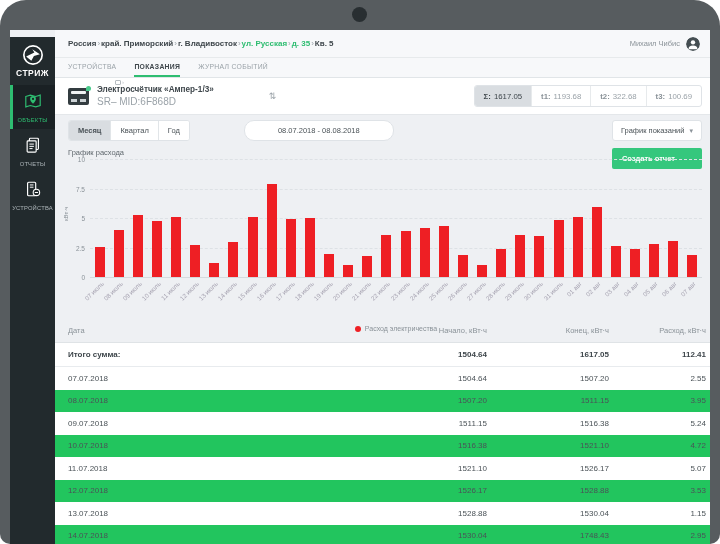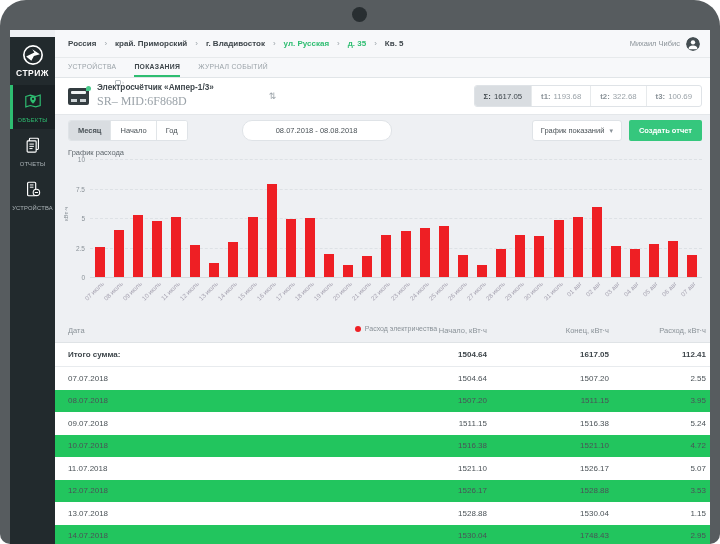--- a/index.html
+++ b/index.html
@@ -16,56 +16,56 @@
   .nav-item { height:44px; display:flex; flex-direction:column; align-items:center; justify-content:center; gap:3px; cursor:pointer; border-left:3px solid transparent; padding-right:3px; }
   .nav-item .nav-label { font-size:5.8px; color:#aeb6ba; letter-spacing:0.2px; }
   .nav-item svg { width:18px; height:18px; }
   .nav-item.active { background:#1a2124; border-left-color:#2ebd71; }
   .nav-item.active .nav-label { color:#2ebd71; }
 
   
   .main { position:absolute; left:45px; top:0; right:0; bottom:0; }
 
   .topbar { height:28px; background:#f7f8fa; border-bottom:1px solid #e7eaec; display:flex; align-items:center; padding:0 10px 0 13px; }
-  .breadcrumb { flex:1; font-size:8px; font-weight:bold; color:#3e464b; display:flex; align-items:center; gap:8px; white-space:nowrap; }
+  .breadcrumb { flex:1; font-size:8px; font-weight:bold; color:#3e464b; display:flex; align-items:center; gap:1px; white-space:nowrap; }
   .bc-sep { color:#9aa2a8; font-weight:normal; font-size:8px; }
   .bc-item.green { color:#2ebd71; }
   .user-name { font-size:7.5px; color:#8a9298; margin-right:6px; }
   .avatar { width:14px; height:14px; border-radius:50%; overflow:hidden; }
 
   .tabsbar { height:20px; background:#f7f8fa; border-bottom:1px solid #e1e5e8; display:flex; align-items:stretch; padding-left:13px; gap:18px; }
   .tab { font-size:6.8px; letter-spacing:0.3px; color:#9aa2a8; display:flex; align-items:center; border-bottom:2px solid transparent; cursor:pointer; }
   .tab.active { color:#3e464b; font-weight:bold; border-bottom-color:#2ebd71; }
 
   .device-panel { position:relative; height:37px; background:#ffffff; border-bottom:1px solid #e4e7ea; display:flex; align-items:center; padding:0 8px 0 13px; }
   .collapse-chip { position:absolute; left:60px; top:1px; font-size:6px; color:#b6bcc1; display:flex; align-items:center; gap:1px; }
   .collapse-chip .sq { width:6px; height:5px; border:1px solid #b6bcc1; border-radius:1px; }
   .meter-icon { position:relative; width:21px; height:17px; background:#333c40; border-radius:2px; margin-right:8px; flex:none; }
   .meter-icon .m-top { position:absolute; top:3px; left:3px; right:3px; height:3px; background:#f2f4f5; border-radius:1px; }
   .meter-icon .m-bot { position:absolute; bottom:3px; left:3px; width:6px; height:3px; background:#cdd3d6; }
   .meter-icon .m-bot2 { position:absolute; bottom:3px; right:3px; width:6px; height:3px; background:#cdd3d6; }
   .meter-icon .m-sig { position:absolute; top:-2px; right:-2px; width:5px; height:5px; background:#49c98b; border-radius:50% 50% 50% 0; }
   .device-title { font-size:8.2px; font-weight:bold; color:#3e464b; line-height:1.3; }
-  .device-meta { font-size:12px; color:#9aa2a8;font-family:Liberation Serif, serif; }
+  .device-meta { font-size:10px; color:#9aa2a8; }
   .sort-icon { font-size:9px; color:#9aa2a8; margin:0 0 0 55px; cursor:pointer; }
   .readings { margin-left:auto; display:flex; border:1px solid #dfe3e7; border-radius:3px; background:#ffffff; overflow:hidden; }
   .chip { display:flex; align-items:center; gap:3px; padding:0 9px; height:20px; font-size:7.8px; border-right:1px solid #e7eaec; cursor:pointer; }
   .chip:last-child { border-right:none; }
   .chip .c-label { font-weight:bold; color:#8a9298; }
   .chip .c-value { color:#9aa2a8; }
   .chip.active { background:#d9dde1; }
   .chip.active .c-label, .chip.active .c-value { color:#3e464b; }
 
   .toolbar { position:relative; height:30px; padding:5px 8px 0 13px; display:flex; align-items:flex-start;gap:42px; }
   .seg { display:flex; border-radius:3px; overflow:hidden; border:1px solid #dfe3e7; background:#fff; }
   .seg-btn { font-size:7.5px; color:#4a5257; padding:0 9px; height:19px; display:flex; align-items:center; border-right:1px solid #e1e5e8; cursor:pointer; background:#fff; }
   .seg-btn:last-child { border-right:none; }
   .seg-btn.active { background:#d9dde1; font-weight:bold; }
   .date-box { margin-left:12px; width:150px; height:21px; background:#fff; border:1px solid #dfe3e7; border-radius:10px; font-size:7.5px; color:#4a5257; display:flex; align-items:center; justify-content:center; cursor:pointer; }
-  .right-tools { margin-left:auto; display:flex; gap:7px; }
+  .right-tools { margin-left:auto; display:flex; gap:7px;flex-direction:column; }
   .dropdown { height:21px; background:#fff; border:1px solid #dfe3e7; border-radius:3px; font-size:7.5px; color:#4a5257; display:flex; align-items:center; gap:5px; padding:0 8px; cursor:pointer; }
   .dd-chevron { color:#8a9298; font-size:7px; }
   .btn-green { height:21px; background:#35c77d; border-radius:2px; color:#ffffff; font-size:7.5px; font-weight:bold; display:flex; align-items:center; padding:0 10px; cursor:pointer; border:none; }
 
   
   .chart-section { position:relative; height:173px; }
   .chart-title { position:absolute; top:3px; left:13px; font-size:7.5px; color:#5f676d; }
   .plot { position:absolute; left:35px; top:14px; width:612px; height:118px; }
   .gridline { position:absolute; left:0; right:0; border-top:1px dashed #dde1e5; }
   .gridline.zero { border-top:1px solid #d5dade; }
@@ -195,21 +195,21 @@
             <div class="chip">
               <span class="c-label">t3:</span>
               <span class="c-value">100.69</span>
             </div>
           </div>
       </div>
 
       <div class="toolbar">
         <div class="seg">
             <div class="seg-btn active">Месяц</div>
-            <div class="seg-btn">Начало</div>
+            <div class="seg-btn">Квартал</div>
             <div class="seg-btn">Год</div>
           </div>
         <div class="date-box">08.07.2018 - 08.08.2018</div>
         <div class="right-tools">
           <div class="dropdown">
             <span>График показаний</span>
             <span class="dd-chevron">▾</span>
           </div>
           <button class="btn-green">Создать отчет</button>
         </div>

